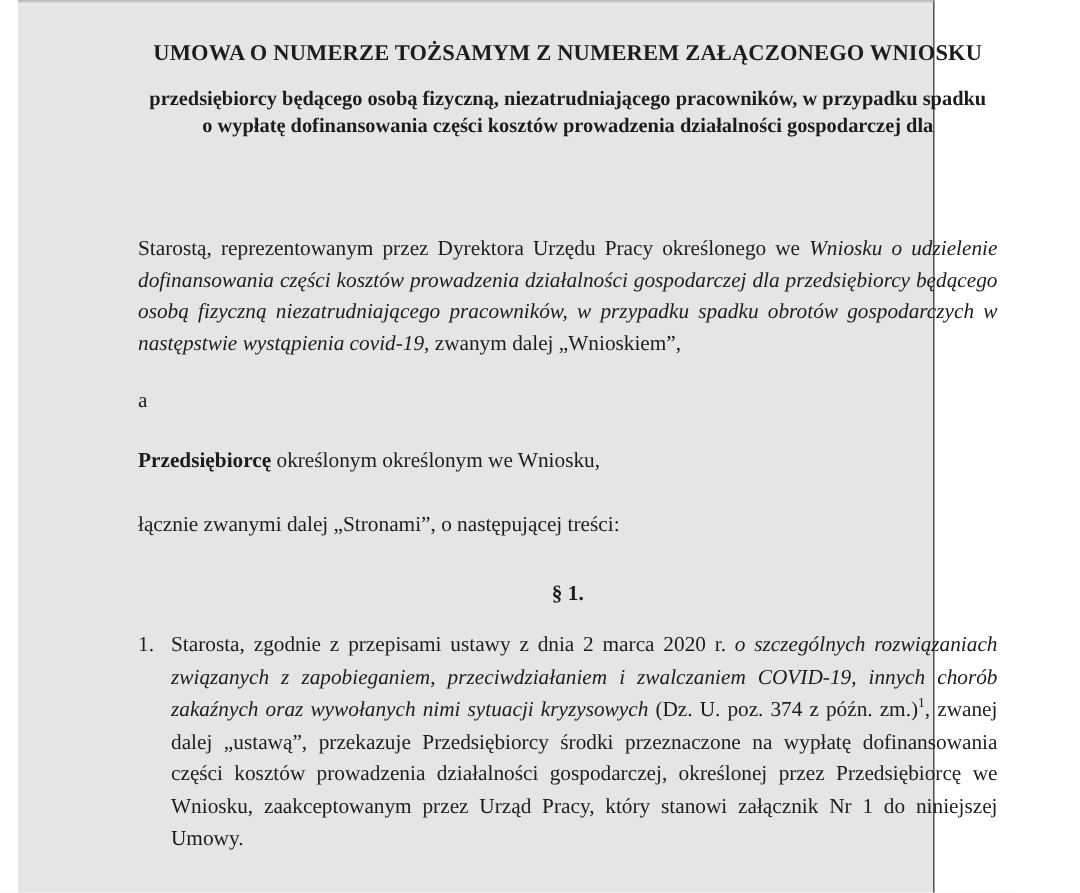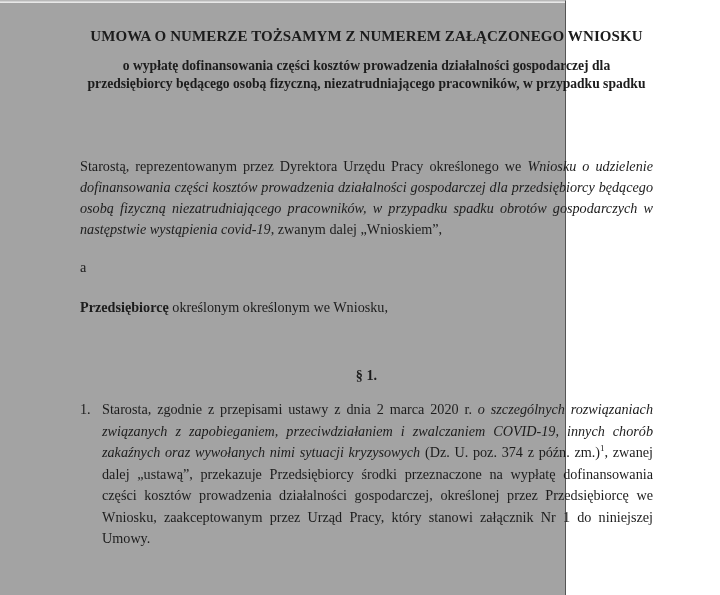--- a/index.html
+++ b/index.html
@@ -14,25 +14,25 @@
     overflow: hidden;
     font-family: "Liberation Serif", "DejaVu Serif", serif;
     color: #1c1c1c;
     position: relative;
     -webkit-font-smoothing: antialiased;
   }
 
   
   #page-sheet {
     position: absolute;
-    left: 0;
+    left: 12px;
     top: 0;
-    width: 566px;
+    width: 611px;
     height: 595px;
-    background: #a3a3a3;
+    background: #e5e5e5;
     border-top: 1px solid #b8b8b8;
     border-right: 1px solid #555555;
     box-sizing: border-box;
   }
   #page-sheet::before {
     content: "";
     position: absolute;
     left: 0; top: 0; right: 0;
     height: 2px;
     background: linear-gradient(to bottom, #c9c9c9, #f2f2f2);
@@ -124,41 +124,42 @@
 </style>
 </head>
 <body>
 
 <div id="page-sheet">
   <div class="page-inner">
 
     <h1 class="doc-title">UMOWA O NUMERZE TOŻSAMYM Z NUMEREM ZAŁĄCZONEGO WNIOSKU</h1>
 
     <div class="doc-subtitle">
+      <div>przedsiębiorcy będącego osobą fizyczną, niezatrudniającego pracowników, w przypadku spadku</div>
       <div>o wypłatę dofinansowania części kosztów prowadzenia działalności gospodarczej dla</div>
-      <div>przedsiębiorcy będącego osobą fizyczną, niezatrudniającego pracowników, w przypadku spadku</div>
     </div>
 
     <div class="gap-38"></div>
 
 
     <div class="gap-26"></div>
 
     <p class="para"><span>Starostą, reprezentowanym przez Dyrektora Urzędu Pracy określonego we </span><span class="italic">Wniosku o udzielenie dofinansowania części kosztów prowadzenia działalności gospodarczej dla przedsiębiorcy będącego osobą fizyczną niezatrudniającego pracowników, w przypadku spadku obrotów gospodarczych w następstwie wystąpienia covid-19</span><span>, zwanym dalej „Wnioskiem”,</span></p>
 
     <div class="gap-17"></div>
 
     <p class="para">a</p>
 
     <div class="gap-19"></div>
 
     <p class="para"><span class="bold">Przedsiębiorcę</span><span> określonym określonym we Wniosku,</span></p>
 
     <div class="gap-22"></div>
 
+    <p class="para">łącznie zwanymi dalej „Stronami”, o następującej treści:</p>
 
     <div class="gap-26"></div>
 
     <div class="section-heading">§ 1.</div>
 
     <div class="gap-14"></div>
 
     <div class="numbered-item">
       <span class="marker">1.</span>
       <span class="item-body"><span>Starosta, zgodnie z przepisami ustawy z dnia 2 marca 2020 r. </span><span class="italic">o szczególnych rozwiązaniach związanych z zapobieganiem, przeciwdziałaniem i zwalczaniem COVID-19, innych chorób zakaźnych oraz wywołanych nimi sytuacji kryzysowych</span><span> (Dz. U. poz. 374 z późn. zm.)</span><sup class="footnote-ref">1</sup><span>, zwanej dalej „ustawą”, przekazuje Przedsiębiorcy środki przeznaczone na wypłatę dofinansowania części kosztów prowadzenia działalności gospodarczej, określonej przez Przedsiębiorcę we Wniosku, zaakceptowanym przez Urząd Pracy, który stanowi załącznik Nr 1 do niniejszej Umowy.</span></span>

